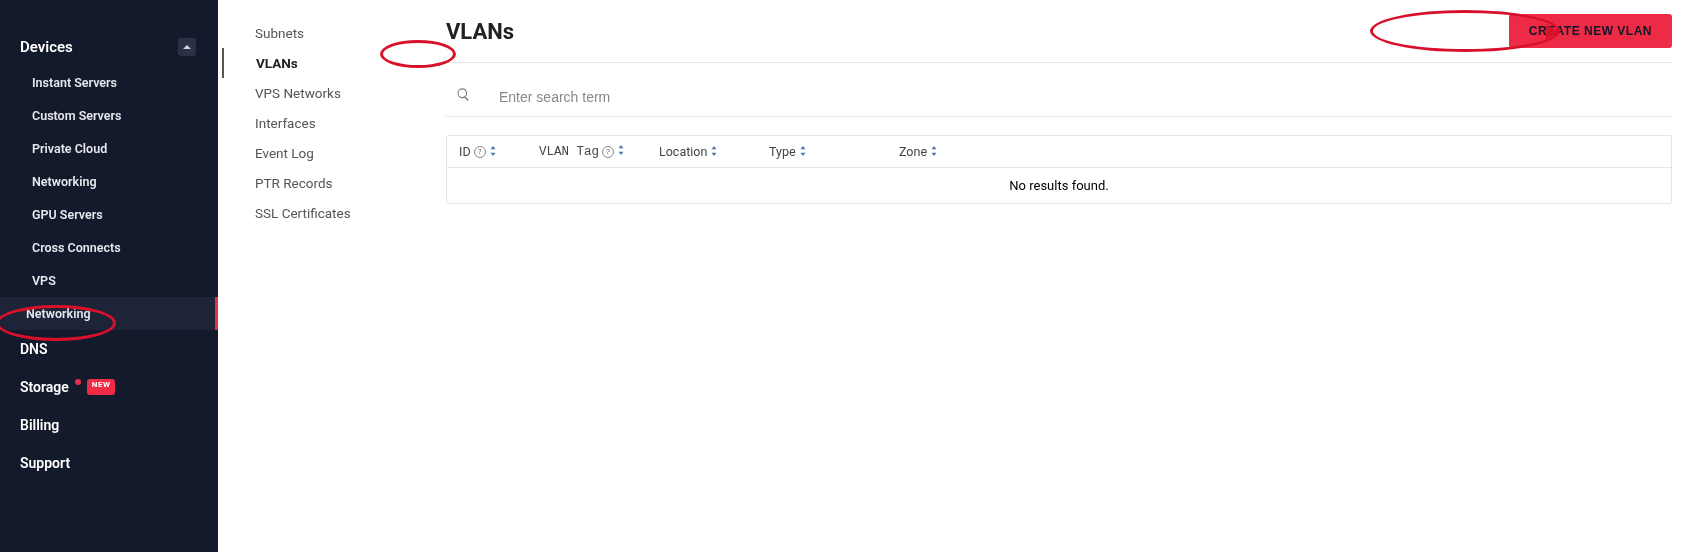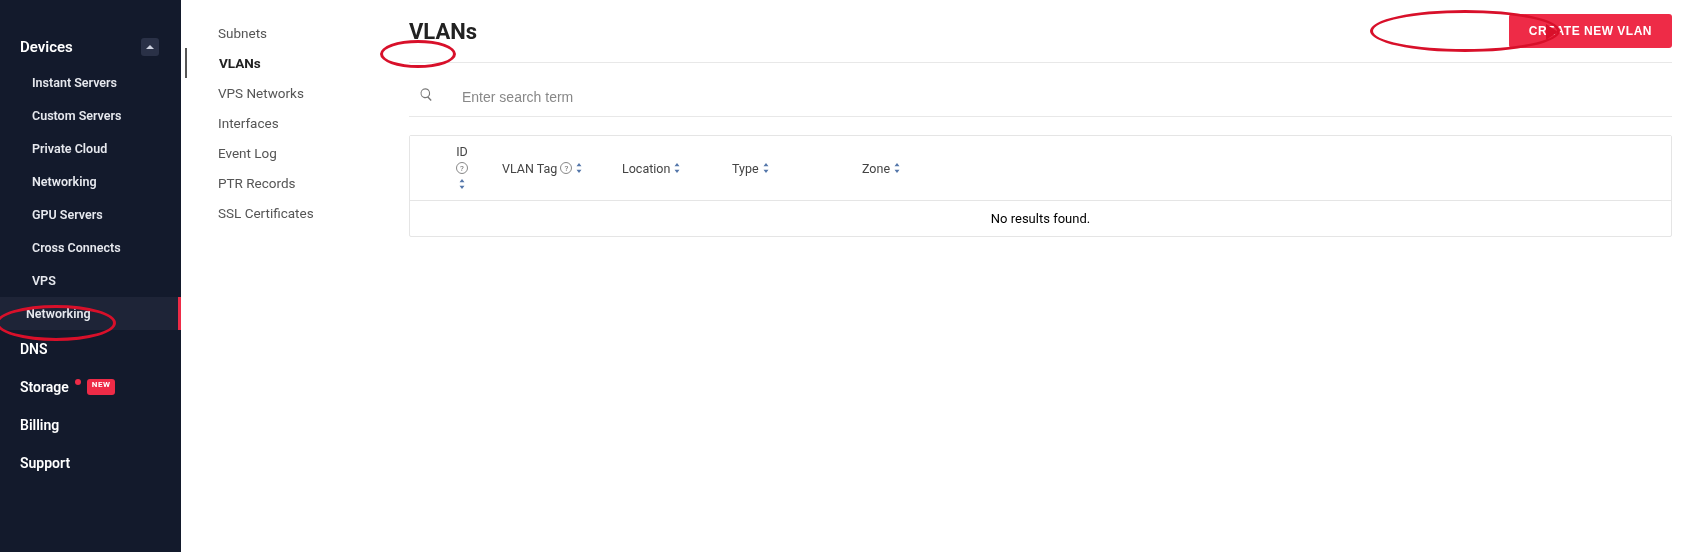--- a/index.html
+++ b/index.html
@@ -8,21 +8,21 @@
     background: #fff;
     width: 1702px;
     height: 552px;
     overflow: hidden;
     color: #333;
   }
   .layout { display: flex; height: 100%; }
 
   
   .sidebar {
-    width: 181px;
+    width: 218px;
     background: #131a2c;
     color: #fff;
     padding-top: 28px;
     flex-shrink: 0;
     font-size: 13px;
   }
   .sb-group-header {
     display: flex;
     align-items: center;
     justify-content: space-between;
@@ -130,21 +130,21 @@
     border-bottom: 1px solid #e8e8e8;
     margin-bottom: 18px;
   }
   .page-title {
     font-size: 22px;
     font-weight: 700;
     color: #222;
   }
   .btn-create {
     background: #ee2b47;
-    color: #ffffff;
+    color: #0f172a;
     font-size: 12px;
     font-weight: 700;
     letter-spacing: 0.5px;
     padding: 10px 20px;
     border: none;
     border-radius: 3px;
     cursor: pointer;
     margin-left: 40px;
   }
   .search-row {
@@ -168,22 +168,22 @@
   .table-wrap { border: 1px solid #e5e5e5; border-radius: 2px; }
   .thead {
     display: flex;
     padding: 8px 12px;
     font-size: 12.5px;
     color: #444;
     border-bottom: 1px solid #e5e5e5;
     background: #fff;
   }
   .th { display: flex; align-items: center; gap: 3px; }
-  .th.id { width: 80px; flex-direction: column; }
-  .th.tag { width: 120px; }
+  .th.id { width: 80px; }
+  .th.tag { width: 120px; font-family: Liberation Mono, monospace; }
   .th.loc { width: 110px; }
   .th.type { width: 130px; }
   .th.zone { width: 120px; }
   .help {
     width: 12px; height: 12px;
     border: 1px solid #888;
     border-radius: 50%;
     font-size: 8px;
     display: inline-flex;
     align-items: center; justify-content: center;

